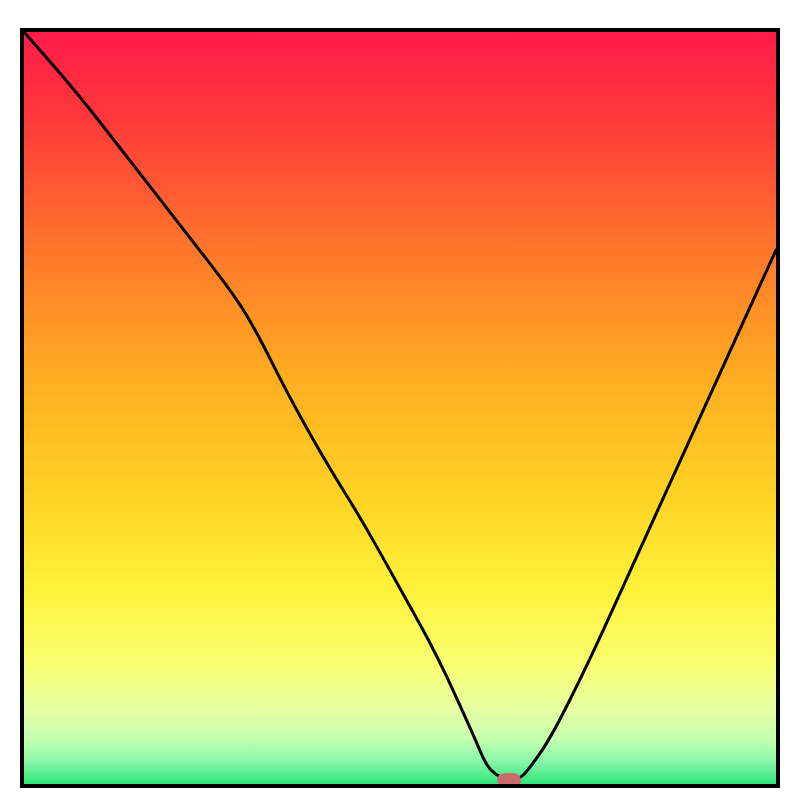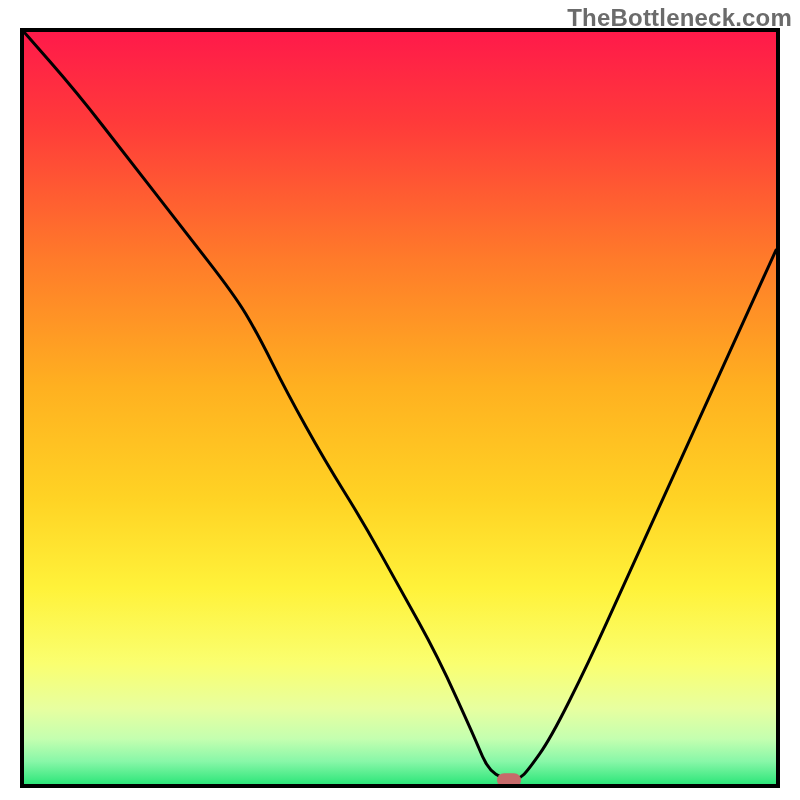--- a/index.html
+++ b/index.html
@@ -43,21 +43,20 @@
     bottom: 0;
   }
   svg {
     display: block;
   }
 </style>
 </head>
 <body>
 
 <div class="wrap">
-  <div class="watermark">TheBottleneck.com</div>
 
   <div class="plot-outer">
     <div class="plot-inner">
       <svg id="chart-svg" width="752" height="752" viewBox="0 0 752 752">
         <defs>
           <linearGradient id="bg-grad" x1="0" y1="0" x2="0" y2="1">
               <stop offset="0%" stop-color="#ff1a4a"></stop>
               <stop offset="12%" stop-color="#ff3a3a"></stop>
               <stop offset="30%" stop-color="#ff7a2a"></stop>
               <stop offset="47%" stop-color="#ffb020"></stop>

